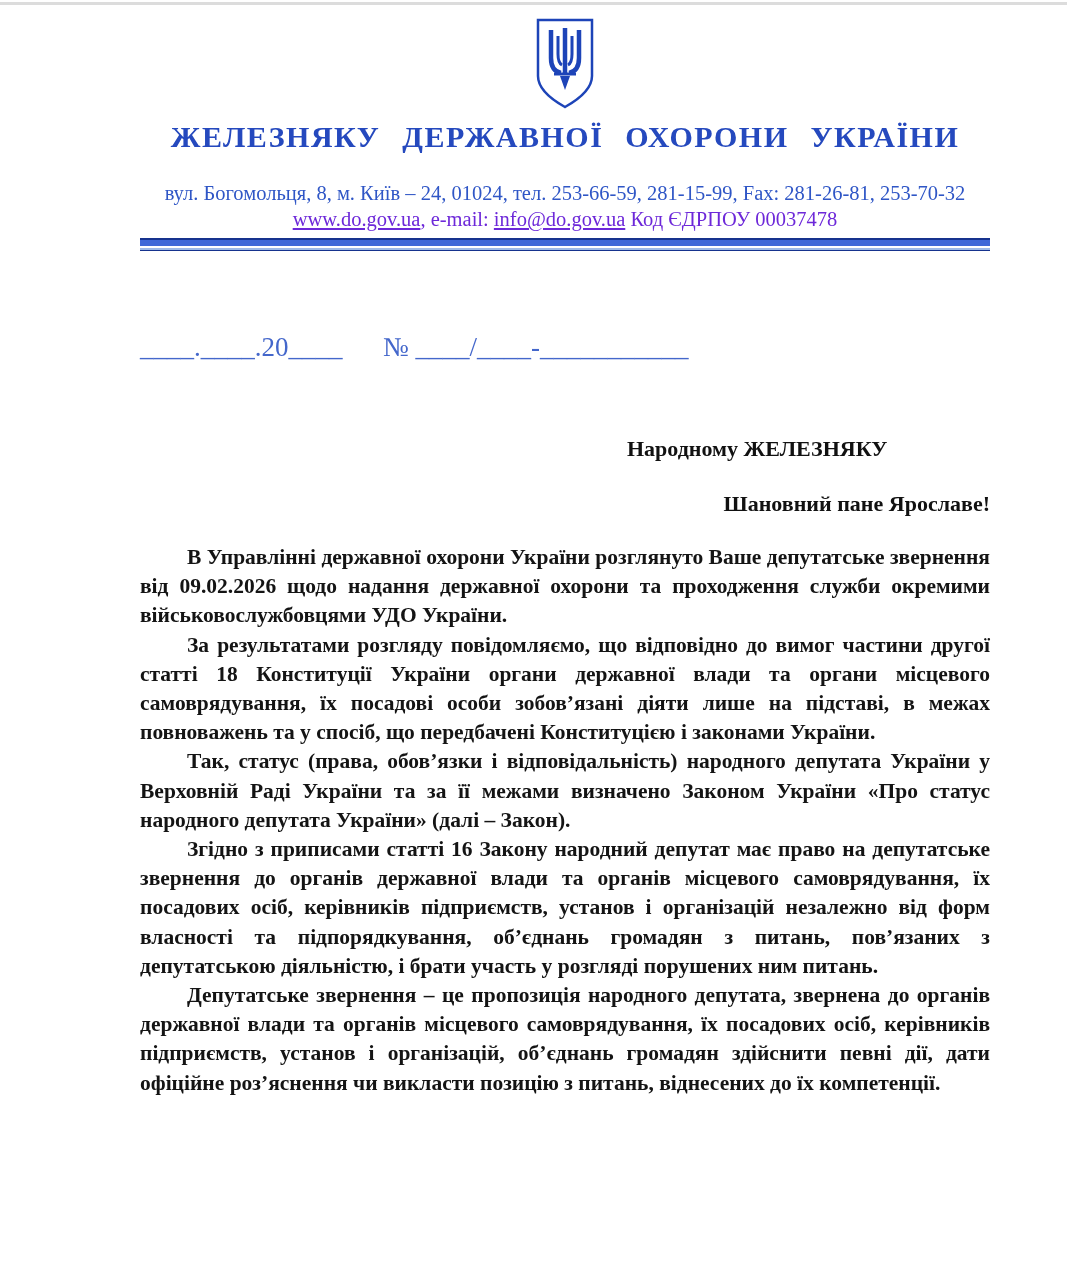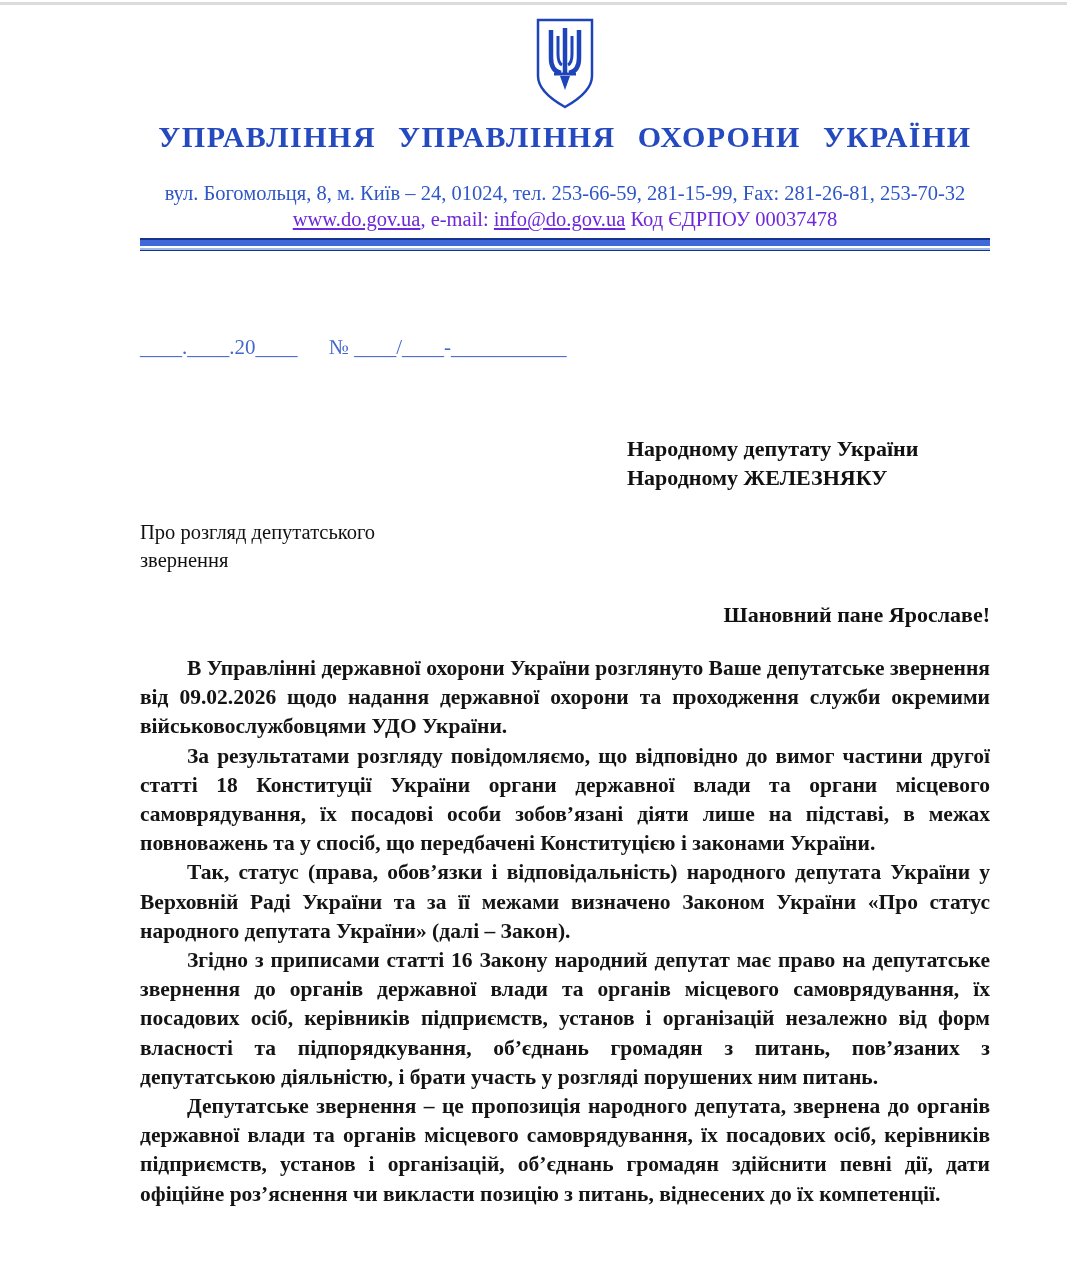--- a/index.html
+++ b/index.html
@@ -40,21 +40,21 @@
   .addr-line2 .u { text-decoration: underline; }
   .rule { margin-top: 7px; }
   .rule .r1 { height: 2px; background: #16338e; }
   .rule .r2 { height: 6px; background: #3f68d8; }
   .rule .r3 { height: 2px; background: #ffffff; }
   .rule .r4 { height: 2px; background: #9db9e8; }
   .rule .r5 { height: 1px; background: #16338e; }
   
   .refs {
     margin-top: 11px;
-    font-size: 21px; color: #4467cb;
+    font-size: 27px; color: #4467cb;
     line-height: 34px;
     white-space: pre;
   }
   
   .recipient {
     margin-top: 2px; margin-left: 487px;
     font-size: 22px; font-weight: bold; color: #111;
     line-height: 29px;
   }
   
@@ -99,42 +99,40 @@
           <path d="M30,10 V56"></path>
         </g>
         <g stroke="#1d44b8" stroke-width="3" fill="none">
           <path d="M23,18 V36 Q23,45 27,47"></path>
           <path d="M37,18 V36 Q37,45 33,47"></path>
           <path d="M19,56 H41"></path>
         </g>
         <path d="M25,58 L30,72 L35,58 Z" fill="#1d44b8"></path>
       </svg>
     </div>
-    <h1 class="org-name">УПРАВЛІННЯ УПРАВЛІННЯ ОХОРОНИ УКРАЇНИ</h1>
+    <h1 class="org-name">ЖЕЛЕЗНЯКУ ДЕРЖАВНОЇ ОХОРОНИ УКРАЇНИ</h1>
     <div class="addr-line1">вул. Богомольця, 8, м. Київ – 24, 01024, тел. 253-66-59, 281-15-99, Fax: 281-26-81, 253-70-32</div>
     <div class="addr-line2"><span class="u">www.do.gov.ua</span><span>, e-mail: </span><span class="u">info@do.gov.ua</span><span> Код ЄДРПОУ 00037478</span></div>
     <div class="rule">
       <div class="r1"></div>
         <div class="r2"></div>
         <div class="r3"></div>
         <div class="r4"></div>
         <div class="r5"></div>
     </div>
   </header>
 
   <section class="refs">
     <div>____.____.20____      № ____/____-___________</div>
   </section>
 
   <section class="recipient">
-    <div>Народному депутату України</div>
     <div>Народному ЖЕЛЕЗНЯКУ</div>
   </section>
 
-  <section class="subject">Про розгляд депутатського звернення</section>
 
   <div class="salutation">Шановний пане Ярославе!</div>
 
   <div class="letter-body">
     <p>В Управлінні державної охорони України розглянуто Ваше депутатське звернення від 09.02.2026 щодо надання державної охорони та проходження служби окремими військовослужбовцями УДО України.</p>
     <p>За результатами розгляду повідомляємо, що відповідно до вимог частини другої статті 18 Конституції України органи державної влади та органи місцевого самоврядування, їх посадові особи зобов’язані діяти лише на підставі, в межах повноважень та у спосіб, що передбачені Конституцією і законами України.</p>
     <p>Так, статус (права, обов’язки і відповідальність) народного депутата України у Верховній Раді України та за її межами визначено Законом України «Про статус народного депутата України» (далі – Закон).</p>
     <p>Згідно з приписами статті 16 Закону народний депутат має право на депутатське звернення до органів державної влади та органів місцевого самоврядування, їх посадових осіб, керівників підприємств, установ і організацій незалежно від форм власності та підпорядкування, об’єднань громадян з питань, пов’язаних з депутатською діяльністю, і брати участь у розгляді порушених ним питань.</p>
     <p>Депутатське звернення – це пропозиція народного депутата, звернена до органів державної влади та органів місцевого самоврядування, їх посадових осіб, керівників підприємств, установ і організацій, об’єднань громадян здійснити певні дії, дати офіційне роз’яснення чи викласти позицію з питань, віднесених до їх компетенції.</p>
 

